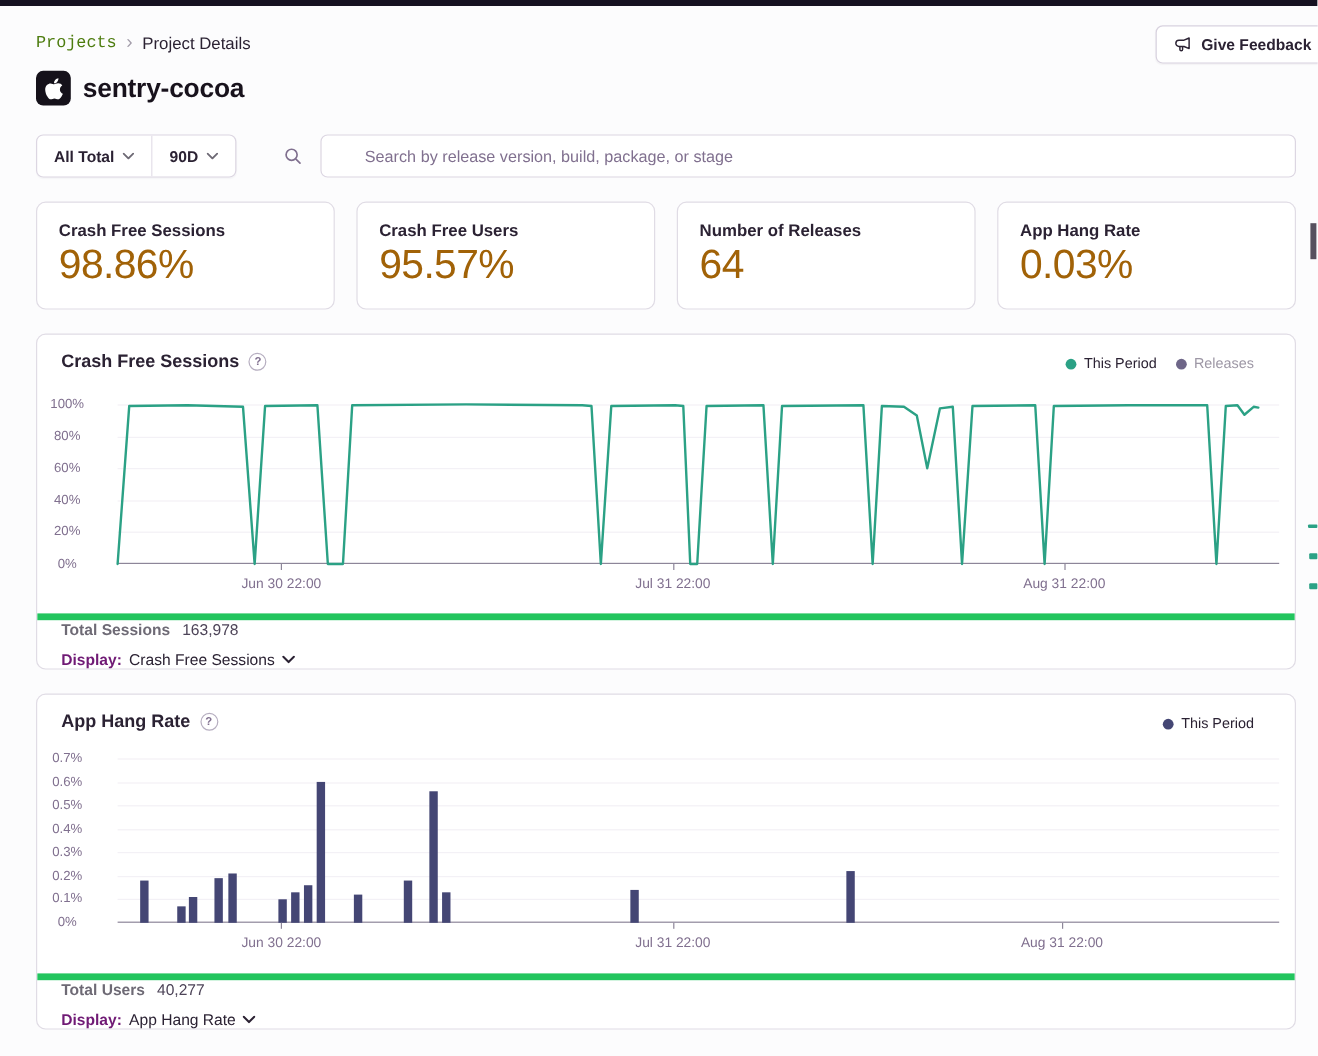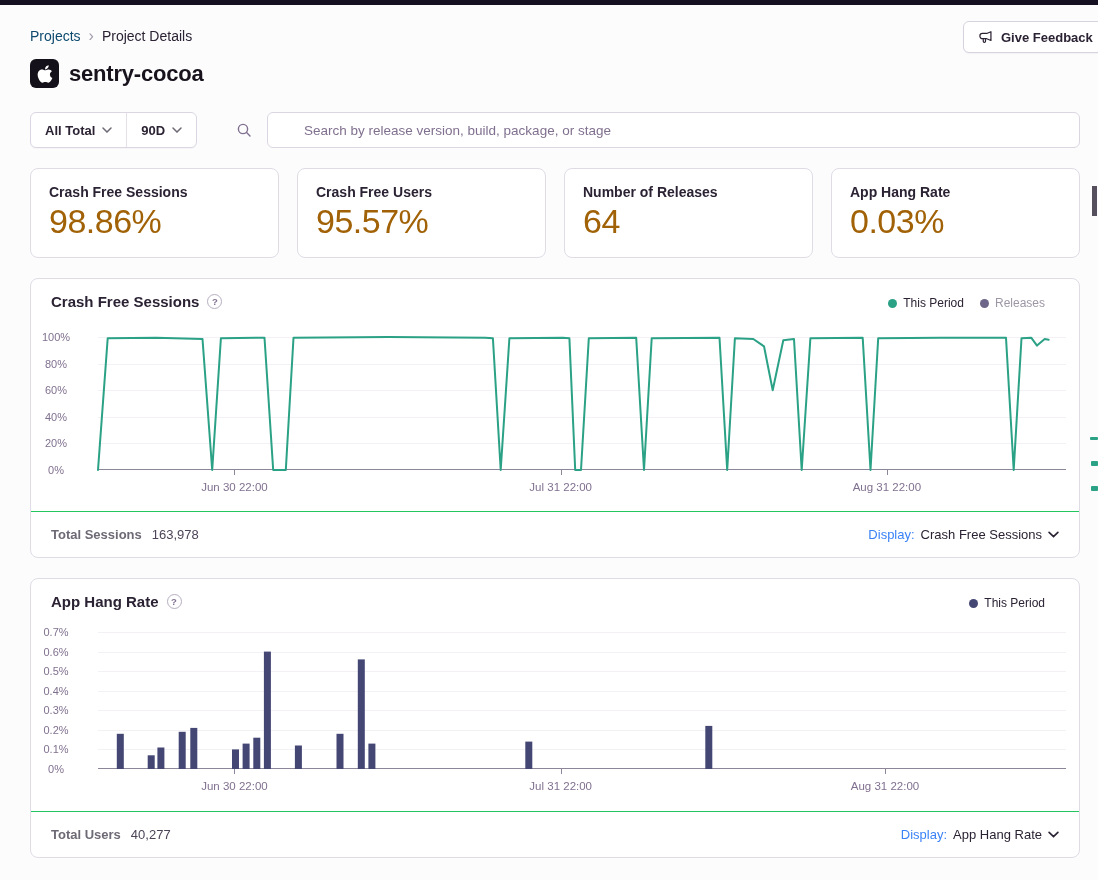--- a/index.html
+++ b/index.html
@@ -7,21 +7,21 @@
   body {
     position:relative;
     font-family:"Liberation Sans", sans-serif;
     background:#fcfcfd;
     color:#2b2233;
   }
   .topbar { position:absolute; left:0; top:0; width:1098px; height:5px; background:#161121; }
 
   
   .breadcrumb { position:absolute; left:30px; top:28px; display:flex; align-items:center; gap:8px; font-size:14px; }
-  .crumb-link { color:#0c4a6e; cursor:pointer; }
+  .crumb-link { color:#4d7c0f; cursor:pointer;font-family:Liberation Mono, monospace; }
   .crumb-sep { color:#a39daa; font-size:16px; line-height:1; }
   .crumb-current { color:#2b2233; }
 
   
   .feedback-btn {
     position:absolute; left:963px; top:21px; height:32px; width:142px;
     display:flex; align-items:center; gap:8px; padding:0 14px;
     background:#fff; border:1px solid #d8d2df; border-radius:6px;
     font-size:13px; font-weight:700; color:#2b2233;
     box-shadow:0 1px 1px rgba(43,34,51,0.04); cursor:pointer; white-space:nowrap;
@@ -65,26 +65,26 @@
   .legend-dot { width:9px; height:9px; border-radius:50%; display:inline-block; }
 
   .y-axis { position:absolute; left:0; width:58px; }
   .y-tick-label { position:absolute; right:4px; width:58px; text-align:center; font-size:11px; color:#80708f; }
   .plot { position:absolute; left:67px; width:968px; border-bottom:1px solid #8d8699; cursor:crosshair; }
   .gridline { position:absolute; left:0; width:100%; height:1px; background:#f3f1f6; }
   .plot svg { position:absolute; left:0; top:0; overflow:visible; }
   .x-tick-mark { position:absolute; width:1px; height:5px; background:#8d8699; }
   .x-tick-label { position:absolute; width:110px; text-align:center; font-size:11.5px; color:#80708f; }
 
-  .panel-footer { position:absolute; left:0; right:0; bottom:0; height:46px; border-top:1px solid #22c55e; display:flex; align-items:center; justify-content:space-between; padding:0 20px; border-radius:0 0 8px 8px; }
+  .panel-footer { position:absolute; left:0; right:0; bottom:0; height:46px; border-top:6px solid #22c55e; display:flex; justify-content:space-between; padding:0 20px; border-radius:0 0 8px 8px;flex-direction:column; }
   .footer-left { display:flex; align-items:baseline; gap:10px; font-size:13px; }
   .footer-total-label { font-weight:700; color:#6e6a75; }
   .footer-total-value { color:#4d4458; }
   .display-select { display:flex; align-items:center; gap:6px; font-size:13px; cursor:pointer; }
-  .display-label { font-weight:400; color:#3b82f6; }
+  .display-label { font-weight:700; color:#701a75; }
   .display-value { color:#2b2233; }
 
   
   .frag { position:absolute; }
   .frag-dark { left:1092px; top:186px; width:5px; height:30px; background:#56505e; }
   .frag-green-1 { left:1090px; top:437px; width:8px; height:3px; background:#2ba185; border-radius:1px; }
   .frag-green-2 { left:1091px; top:461px; width:7px; height:5px; background:#2ba185; border-radius:1px; }
   .frag-green-3 { left:1091px; top:486px; width:7px; height:5px; background:#2ba185; border-radius:1px; }
 </style>
 </head>

